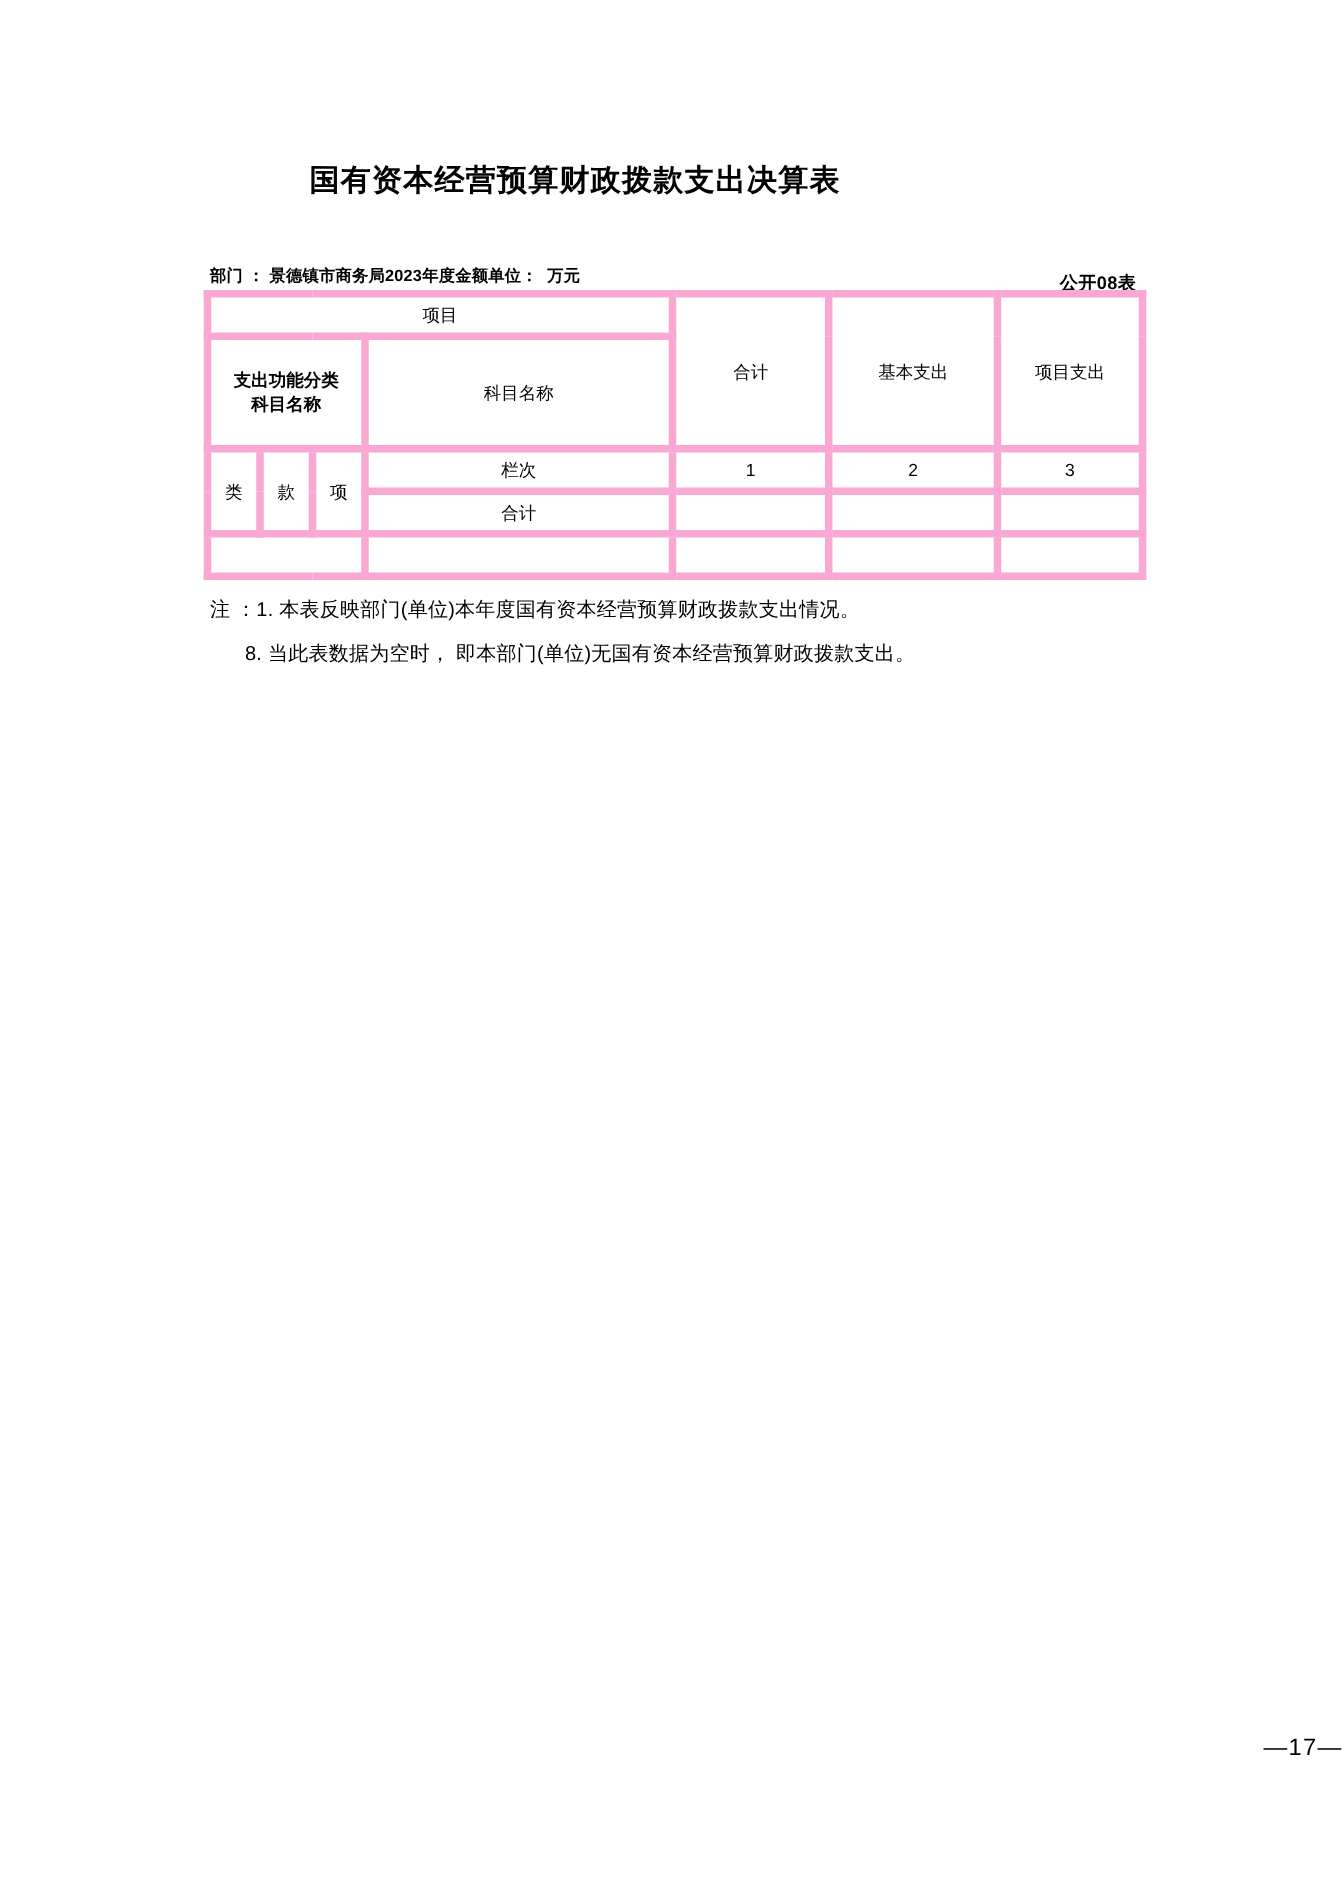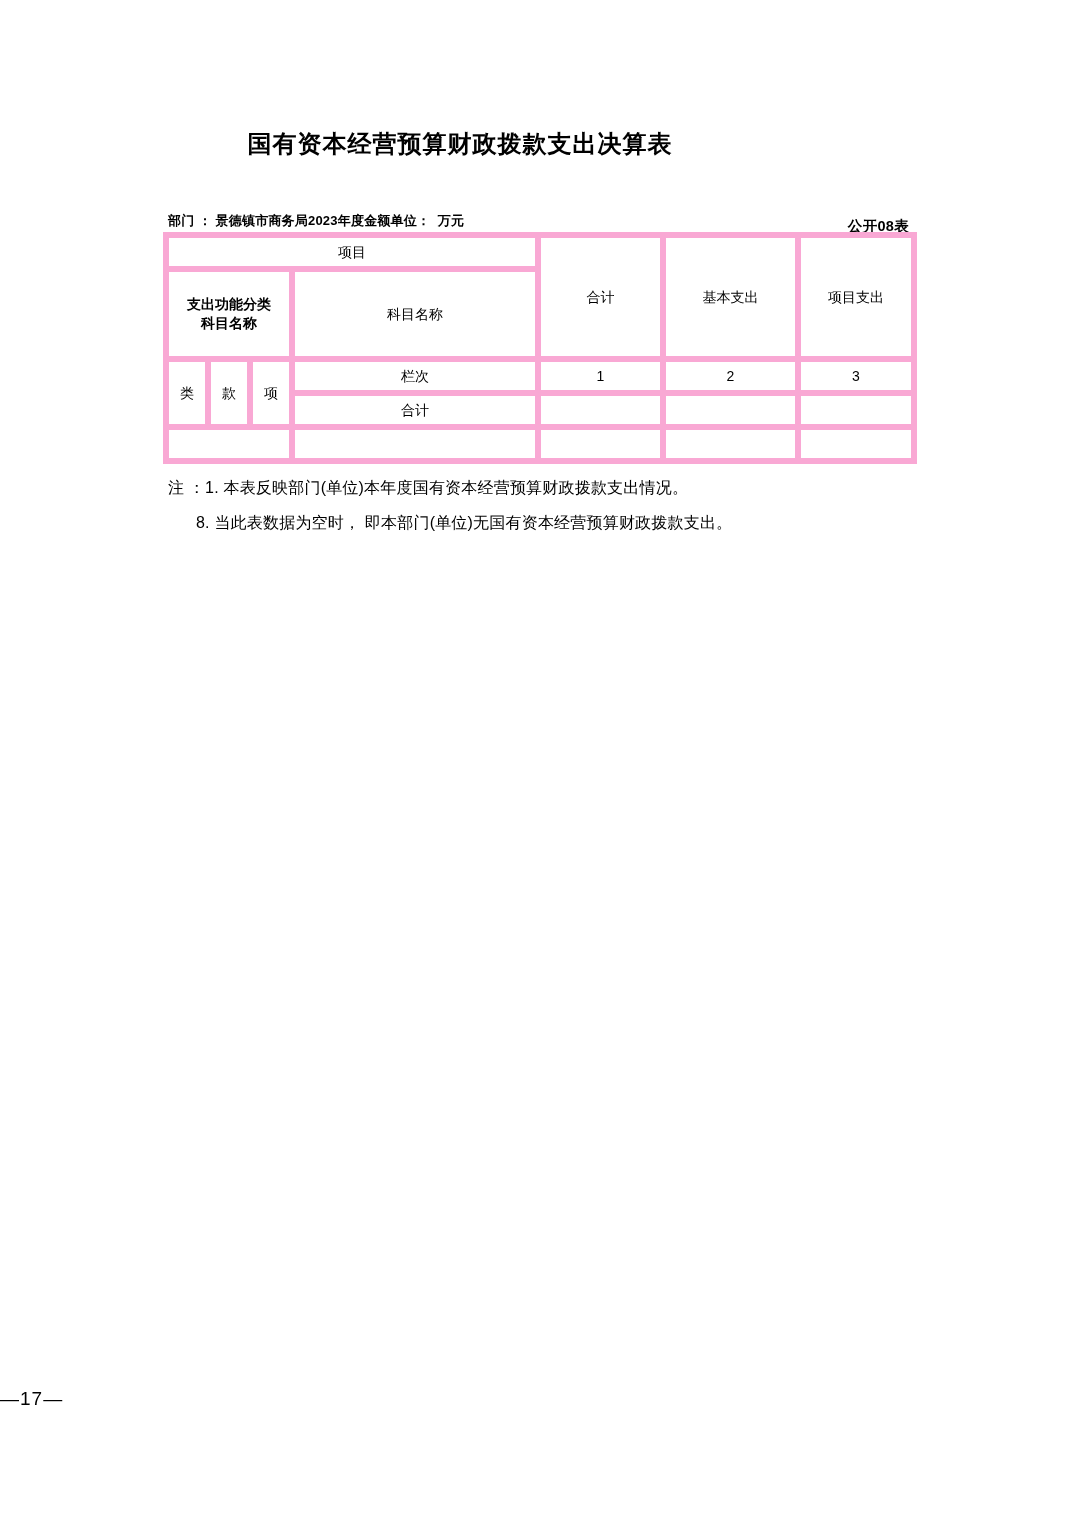--- a/index.html
+++ b/index.html
@@ -95,21 +95,21 @@
     white-space: nowrap;
   }
   .note1 { left: 168px; top: 478px; }
   .note2 { left: 196px; top: 513px; }
 
   .page-number {
     position: absolute;
     left: 0;
     top: 1388px;
     width: 1074px;
-    text-align: left;
+    text-align: right;
     font-size: 19px;
     letter-spacing: 1px;
   }
 </style>
 </head>
 <body>
 
 <div class="page">
 
   <div class="title">国有资本经营预算财政拨款支出决算表</div>

